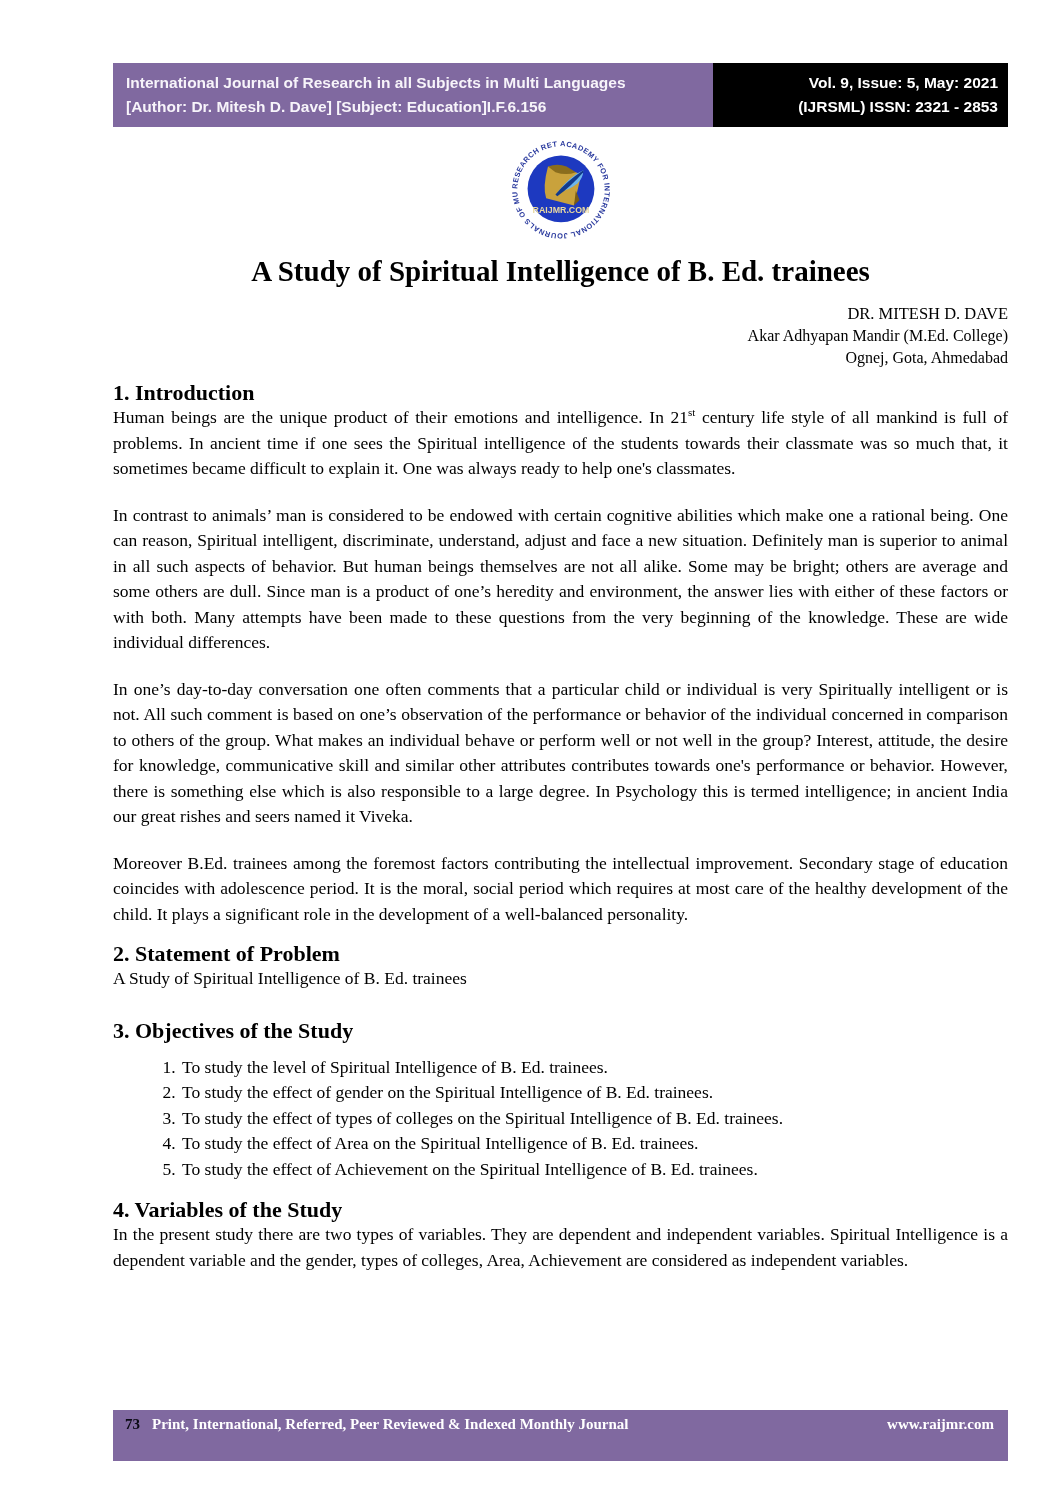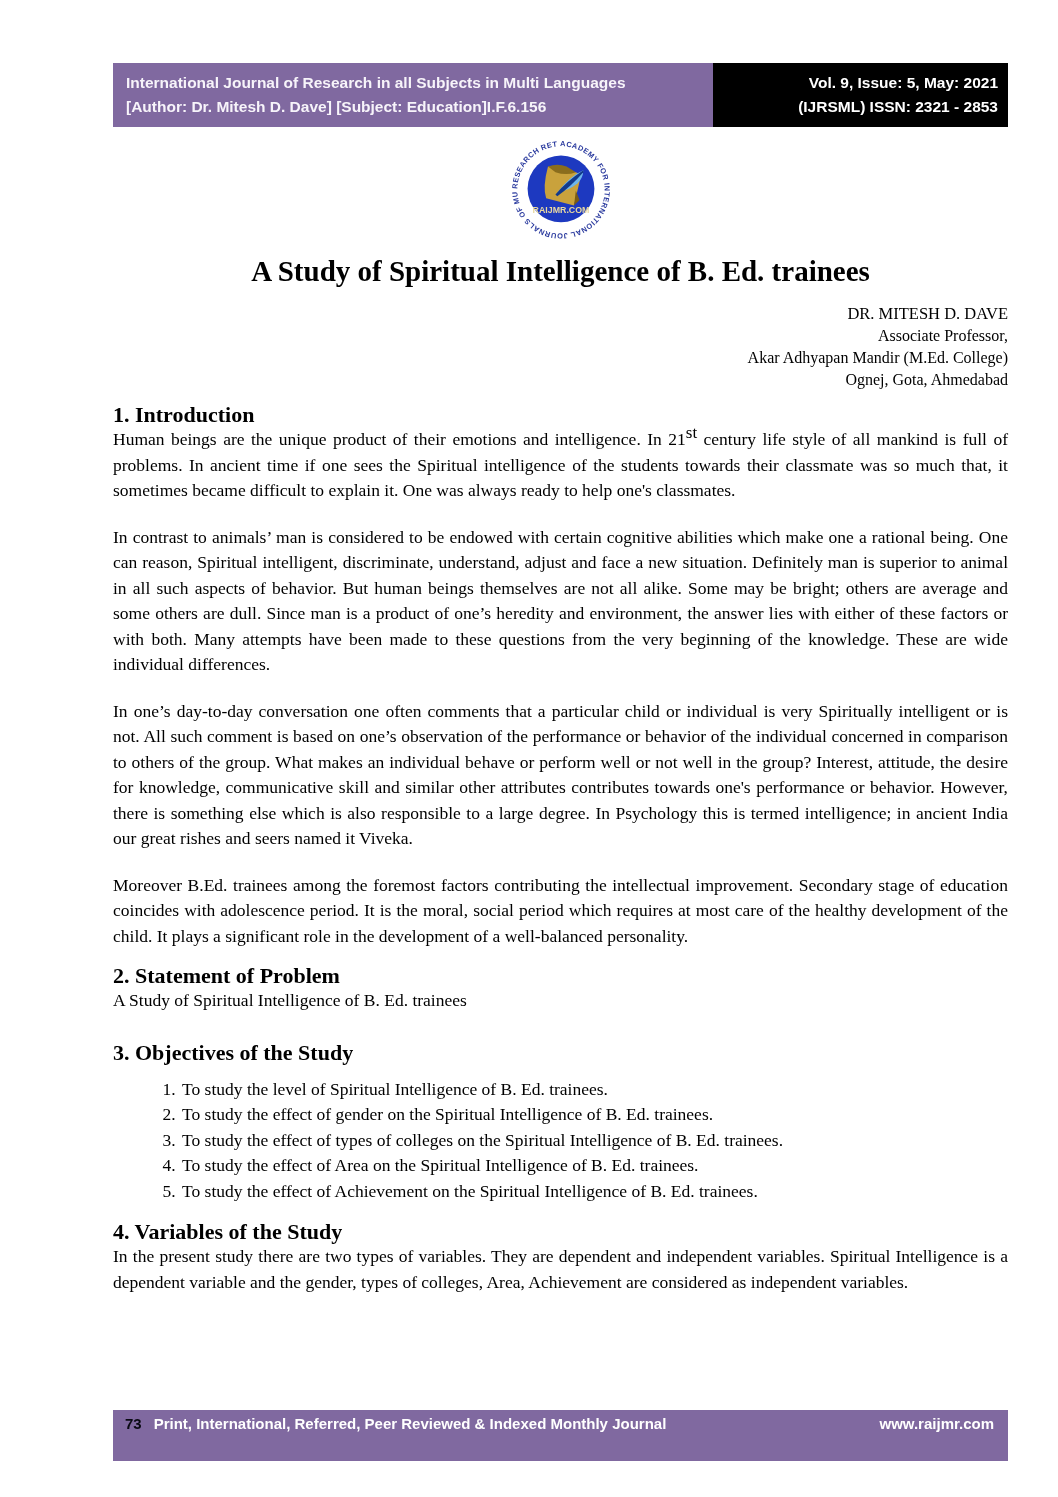--- a/index.html
+++ b/index.html
@@ -42,32 +42,32 @@
   .sec-heading{font-size:22px;font-weight:bold;margin:0;line-height:25px;}
   .body-text{
     font-size:17.5px;line-height:25.5px;text-align:justify;
     margin:0 0 25px 0;
   }
   .body-text:last-child{margin-bottom:0;}
   .mt-sec2{margin-top:14px;}
   .mt-sec3{margin-top:26px;}
   .mt-sec4{margin-top:15px;}
   .no-gap{margin-bottom:0;}
-  sup{font-size:17px;line-height:0;}
+  sup{font-size:11px;line-height:0;}
   ol.objectives{
     margin:12px;padding-left:55px;
     font-size:17.5px;line-height:25.5px;
   }
   ol.objectives li{padding-left:2px;}
   
   .footer-bar{
     position:absolute;left:113px;top:1410px;width:895px;height:51px;
     box-sizing:border-box;
     background:#8069A0;color:#fff;
-    font-family:Liberation Sans, sans-serif;
+    font-family:Liberation Serif, serif;
     font-weight:bold;font-size:15px;line-height:22px;
     padding:3px 14px 0 12px;
   }
   .footer-line1{display:flex;align-items:baseline;}
   .footer-pagenum{color:#0a0a14;margin-right:12px;}
   .footer-spacer{flex:1;}
   .footer-line2{text-align:center;}
 </style>
 </head>
 <body>
@@ -102,21 +102,20 @@
       <path d="M84,38 Q70,44 56,62 Q68,60 78,52 Q84,46 84,38 Z" fill="#6db5ec"></path>
       <path d="M84,38 Q66,50 54,64 L56,66 Q72,54 84,40 Z" fill="#123a8c"></path>
       <text x="60" y="84" text-anchor="middle" font-family="Liberation Sans, sans-serif" font-size="9.5" font-weight="bold" fill="#e9d9a0">RAIJMR.COM</text>
     </svg>
   </div>
 
   <h1 class="paper-title">A Study of Spiritual Intelligence of B. Ed. trainees</h1>
 
   <div class="author-block">
     <div class="author-name">DR. MITESH D. DAVE</div>
-    <div>Associate Professor,</div>
     <div>Akar Adhyapan Mandir (M.Ed. College)</div>
     <div>Ognej, Gota, Ahmedabad</div>
   </div>
 
   <h2 class="sec-heading" style="margin-top:11px">1. Introduction</h2>
   <p class="body-text" style="margin-bottom:21px"><span>Human beings are the unique product of their emotions and intelligence. In 21</span><sup>st</sup><span> century life style of all mankind is full of problems. In ancient time if one sees the Spiritual intelligence of the students towards their classmate was so much that, it sometimes became difficult to explain it. One was always ready to help one's classmates.</span></p>
   <p class="body-text" style="margin-bottom:21px">In contrast to animals’ man is considered to be endowed with certain cognitive abilities which make one a rational being. One can reason, Spiritual intelligent, discriminate, understand, adjust and face a new situation. Definitely man is superior to animal in all such aspects of behavior. But human beings themselves are not all alike. Some may be bright; others are average and some others are dull. Since man is a product of one’s heredity and environment, the answer lies with either of these factors or with both. Many attempts have been made to these questions from the very beginning of the knowledge. These are wide individual differences.</p>
   <p class="body-text" style="margin-bottom:21px">In one’s day-to-day conversation one often comments that a particular child or individual is very Spiritually intelligent or is not. All such comment is based on one’s observation of the performance or behavior of the individual concerned in comparison to others of the group. What makes an individual behave or perform well or not well in the group? Interest, attitude, the desire for knowledge, communicative skill and similar other attributes contributes towards one's performance or behavior. However, there is something else which is also responsible to a large degree. In Psychology this is termed intelligence; in ancient India our great rishes and seers named it Viveka.</p>
   <p class="body-text no-gap">Moreover B.Ed. trainees among the foremost factors contributing the intellectual improvement. Secondary stage of education coincides with adolescence period. It is the moral, social period which requires at most care of the healthy development of the child. It plays a significant role in the development of a well-balanced personality.</p>
 

